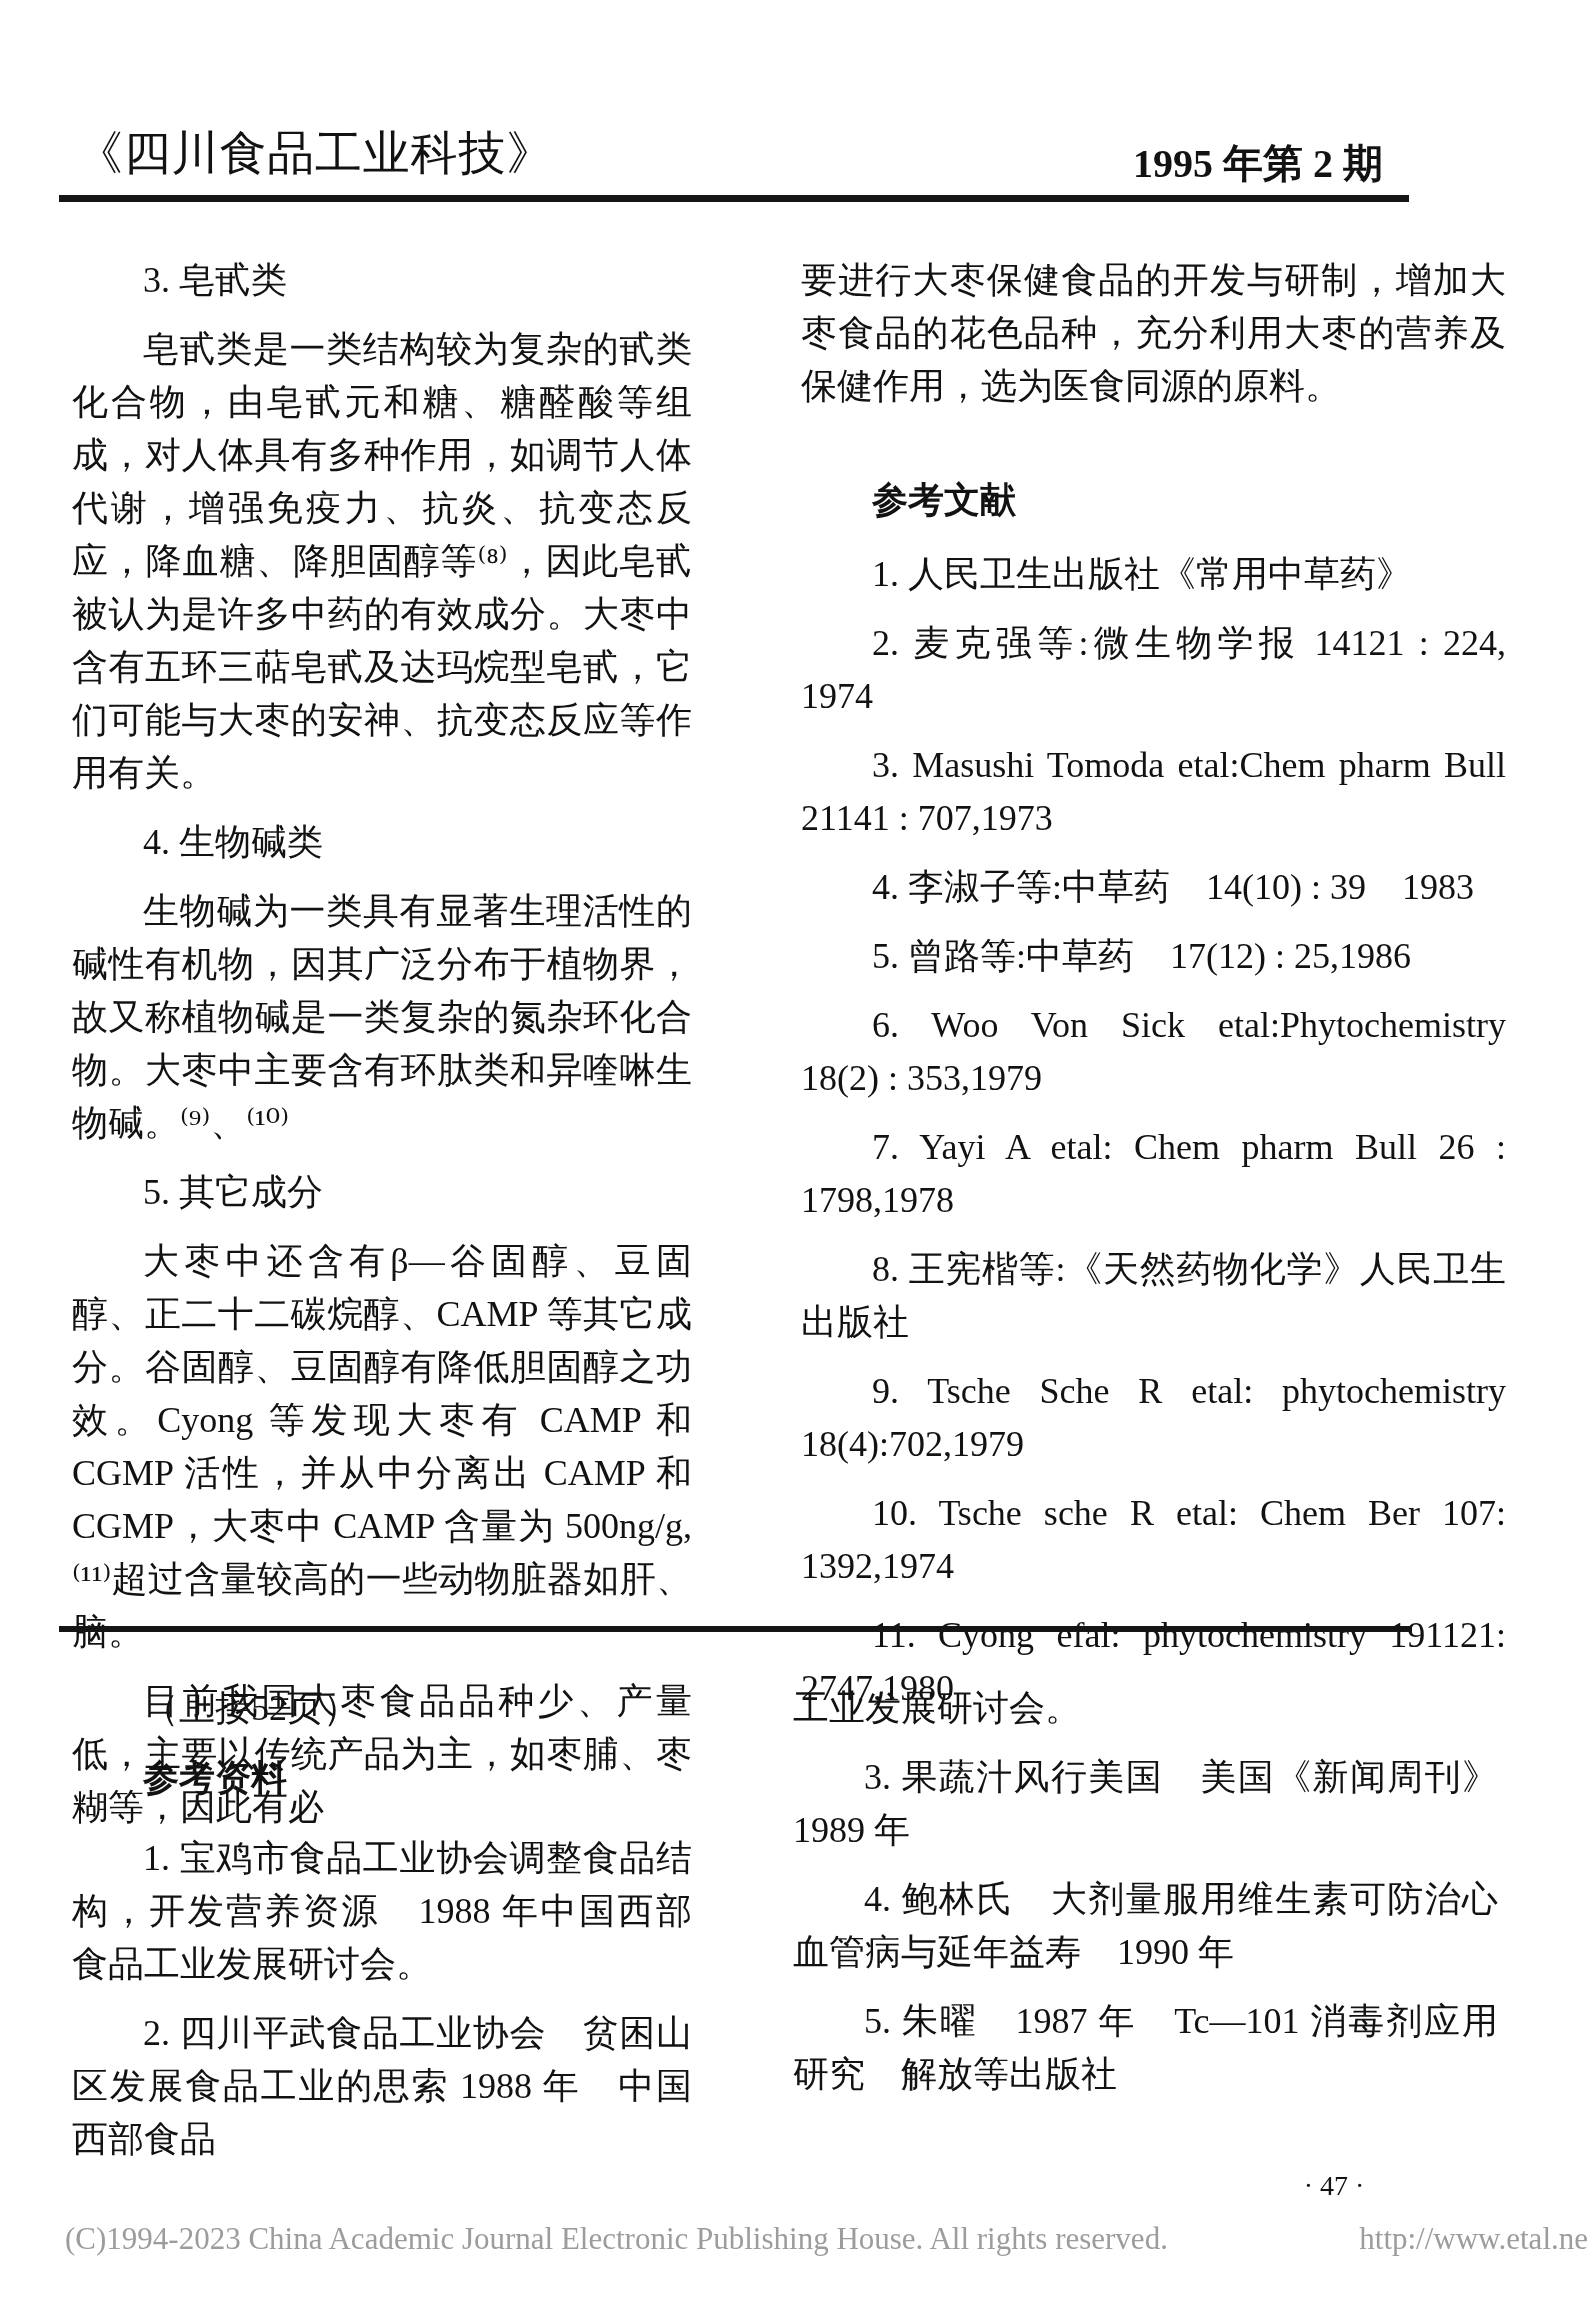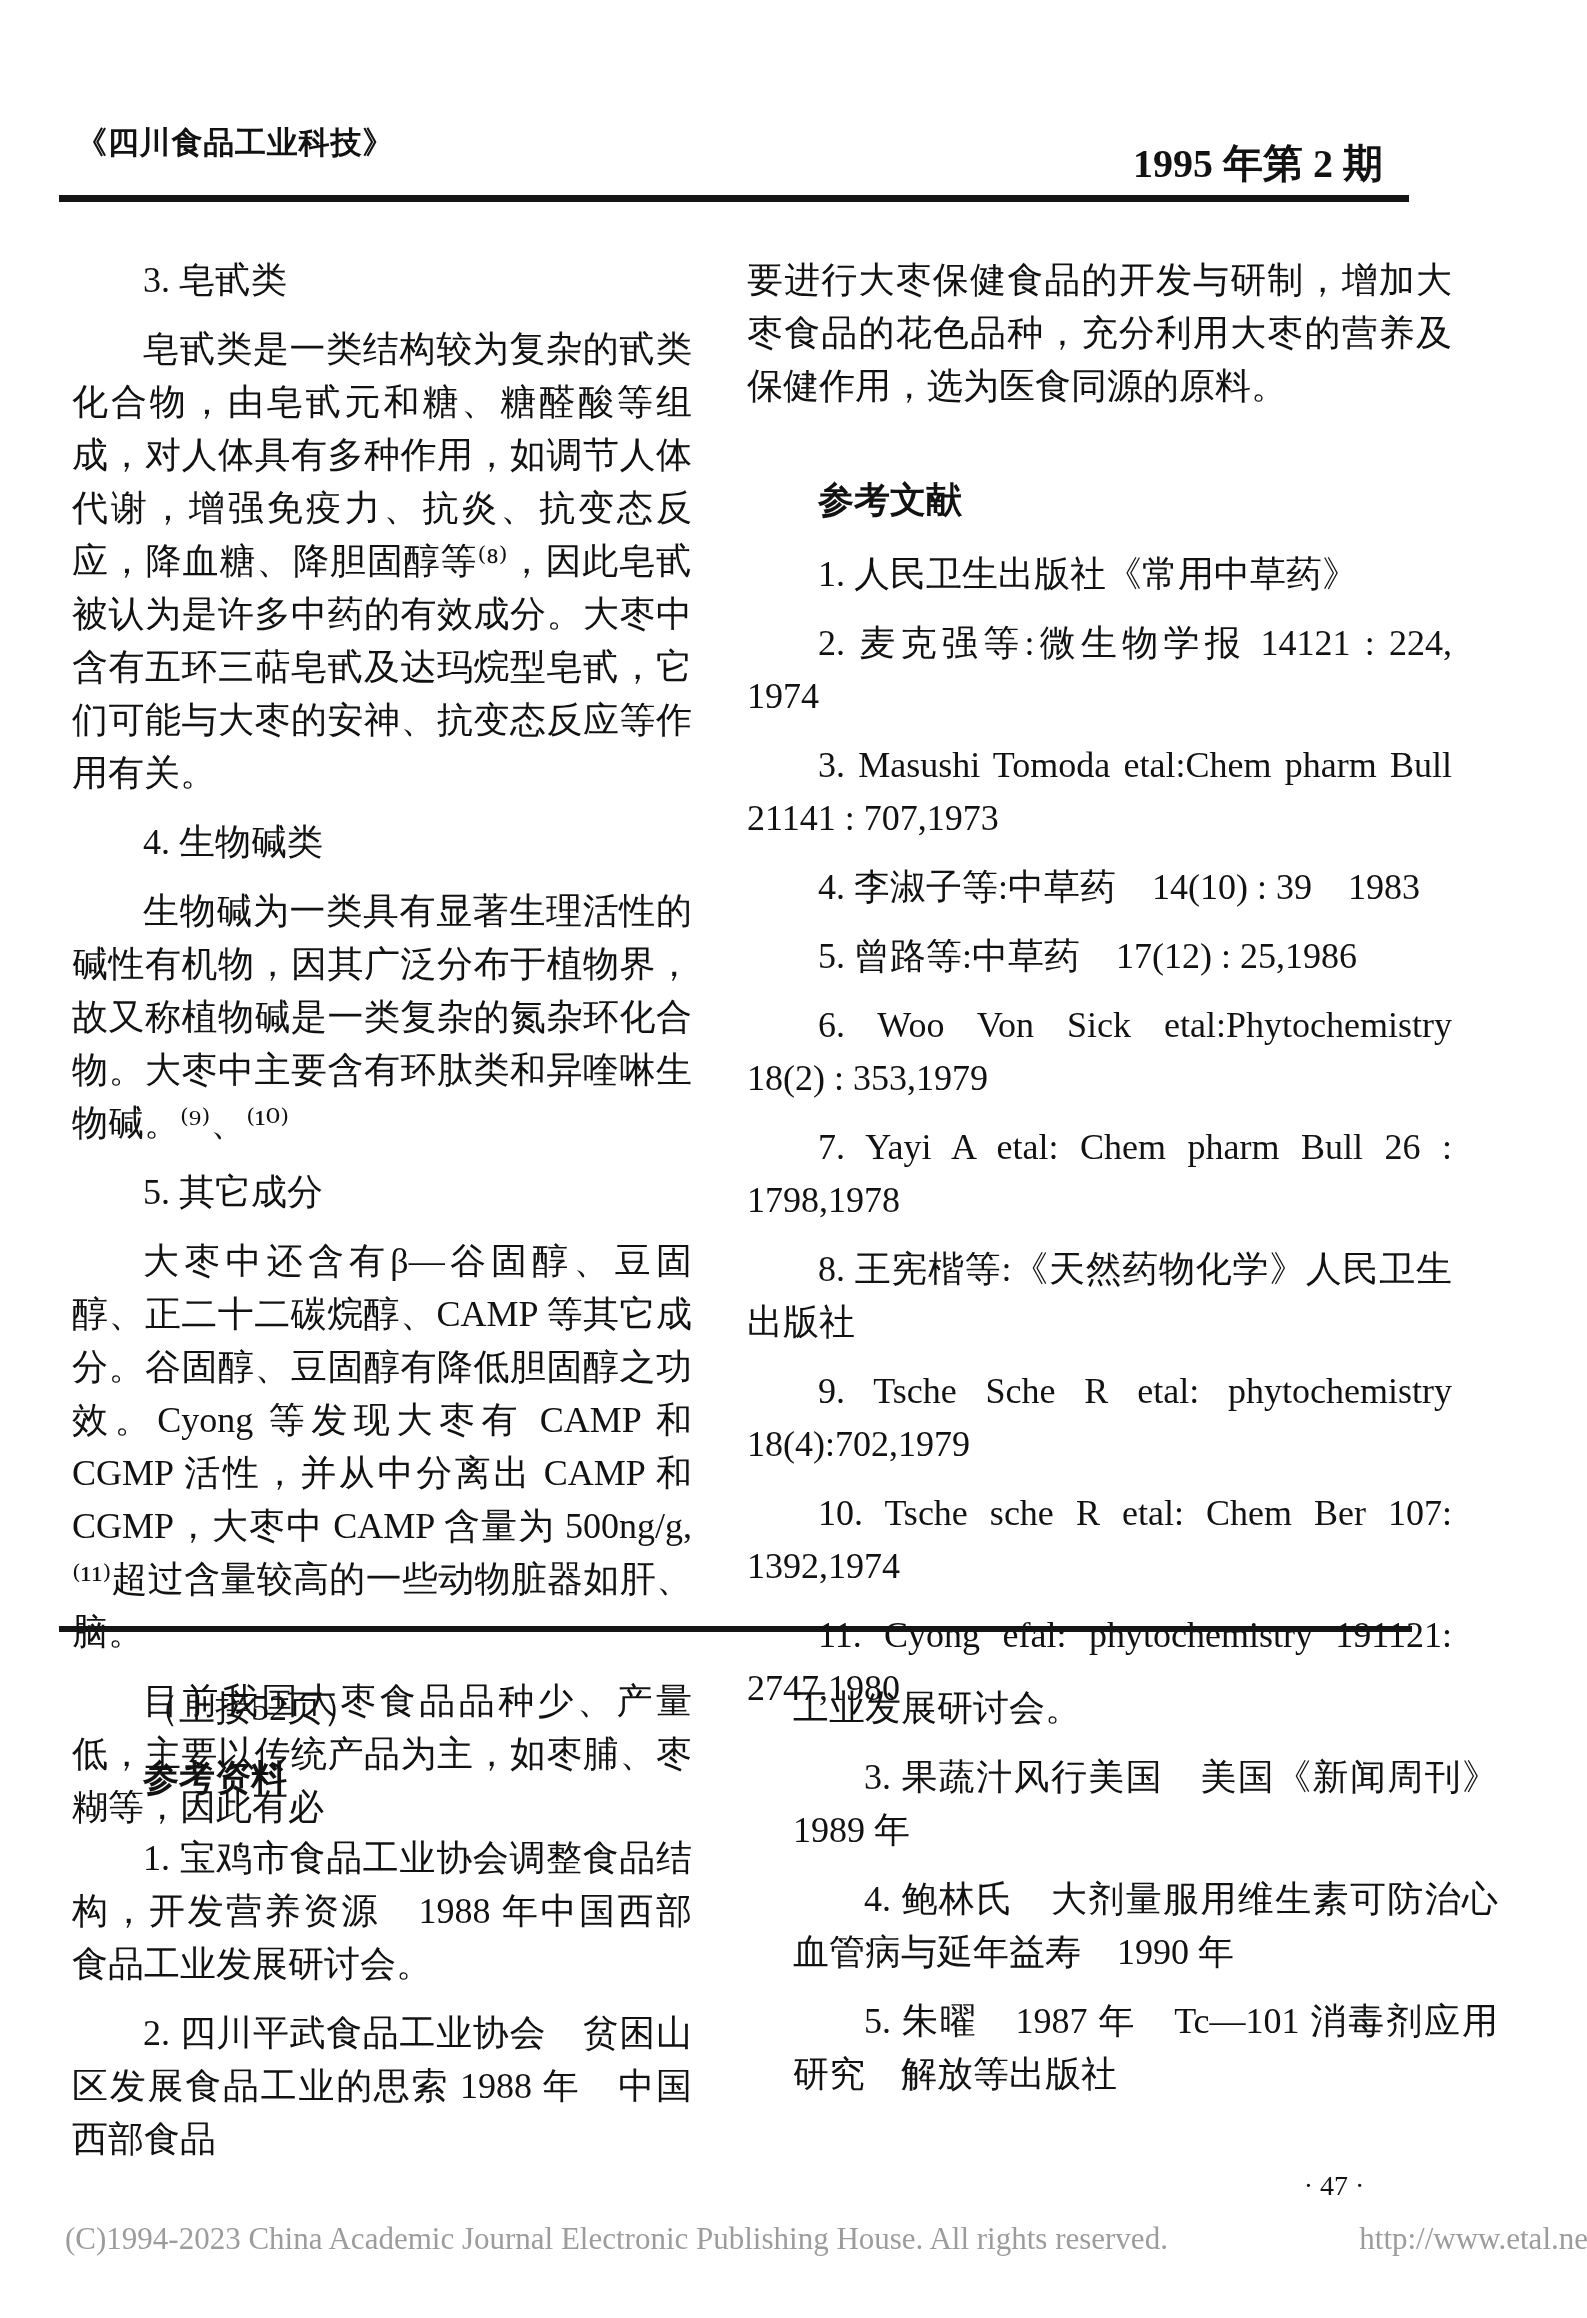--- a/index.html
+++ b/index.html
@@ -6,42 +6,42 @@
   html,body { width:1587px; height:2319px; }
   body {
     position:relative;
     background:#ffffff;
     overflow:hidden;
     color:#121212;
     font-family:"Liberation Serif","DejaVu Serif",serif;
   }
   .hdr-title {
     position:absolute; left:76px; top:122px;
-    font-size:31px; font-weight:bold;
+    font-size:47px; font-weight:normal;
     font-family:"Liberation Sans","DejaVu Sans",sans-serif;
     letter-spacing:0.8px;
   }
   .hdr-issue {
     position:absolute; left:1133px; top:136px;
     font-size:40px; font-weight:bold;
   }
   .rule {
     position:absolute; background:#151515;
   }
   #hdr-rule { left:59px; top:195px; width:1350px; height:7px; }
   #mid-rule { left:59px; top:1626px; width:1353px; height:6.2px; }
 
   .col {
     position:absolute;
     font-size:36px; line-height:53px;
     text-align:justify;
   }
   .col p { margin:16px; }
   .col-left  { left:56px;  top:238px;  width:652px; }
-  .col-right { left:731px; top:238px; width:737px; }
+  .col-right { left:785px; top:238px; width:737px; }
   .col-bl    { left:56px;  top:1666px; width:652px; }
   .col-br    { left:777px; top:1666px; width:737px; }
 
   .indent { text-indent:71px; }
   .bold-head {
     font-weight:bold; text-indent:71px;
     font-family:"Liberation Sans","DejaVu Sans",sans-serif;
   }
   #dev-head { margin-top:46px; margin-bottom:19.3px; }
   #ref-head { margin-top:60px; margin-bottom:21.6px; }

